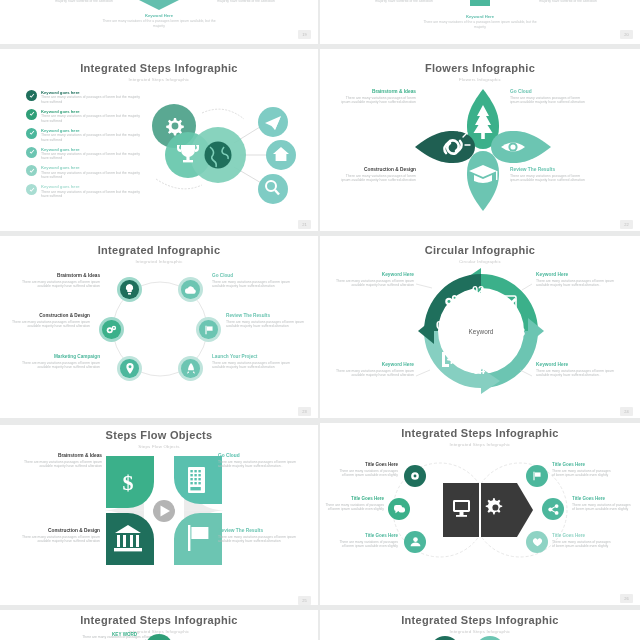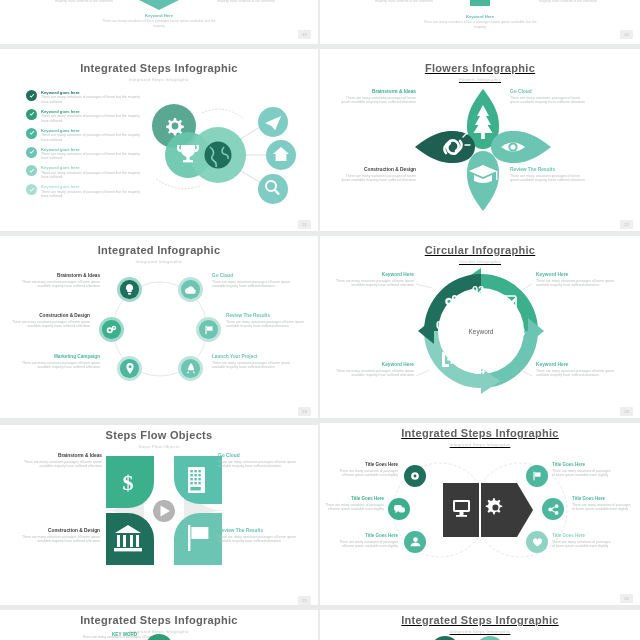--- a/index.html
+++ b/index.html
@@ -10,21 +10,21 @@
     -webkit-font-smoothing:antialiased;
   }
   #grid{position:relative;width:640px;height:640px;}
 
   
   .slide{
     position:absolute;background:#ffffff;overflow:hidden;
     box-sizing:border-box;
   }
   .slide.left{left:0;width:318px;}
-  .slide.right{left:320px;width:320px;text-decoration:underline;}
+  .slide.right{left:320px;width:320px;}
   .gutter-v{position:absolute;top:0;width:2px;height:640px;background:#e9eaea;left:318px;}
   .gutter-h{position:absolute;left:0;width:640px;height:5px;background:#e9eaea;}
 
   .s-title{
     text-align:center;color:#616161;font-weight:bold;
     letter-spacing:.3px;
   }
   .s-sub{
     text-align:center;color:#c9c9c9;letter-spacing:.2px;
   }

